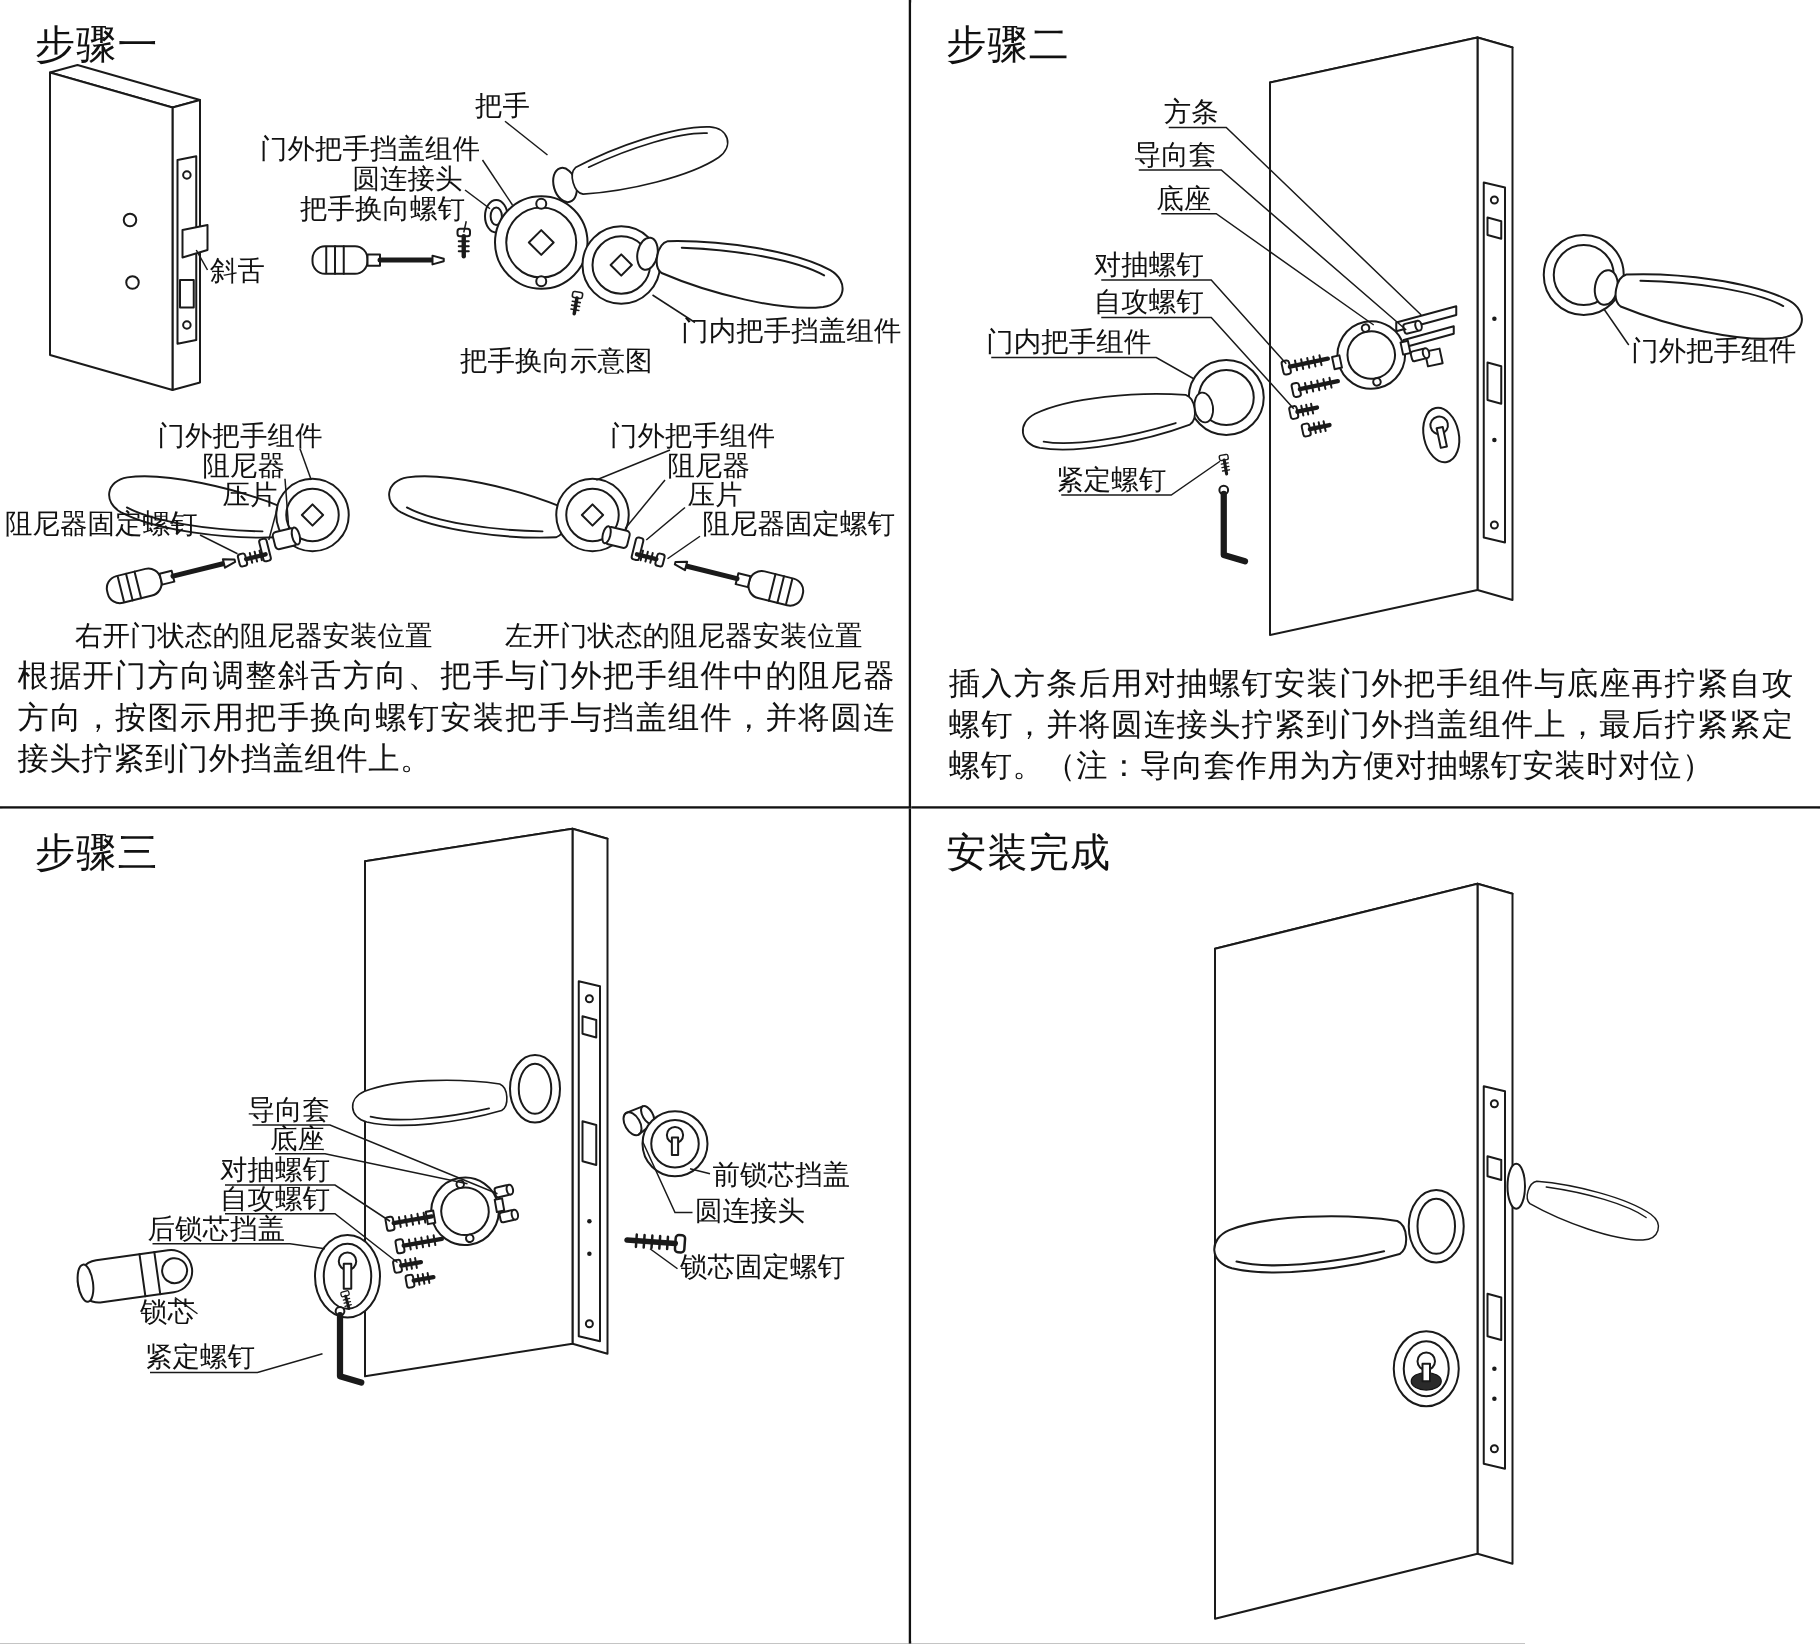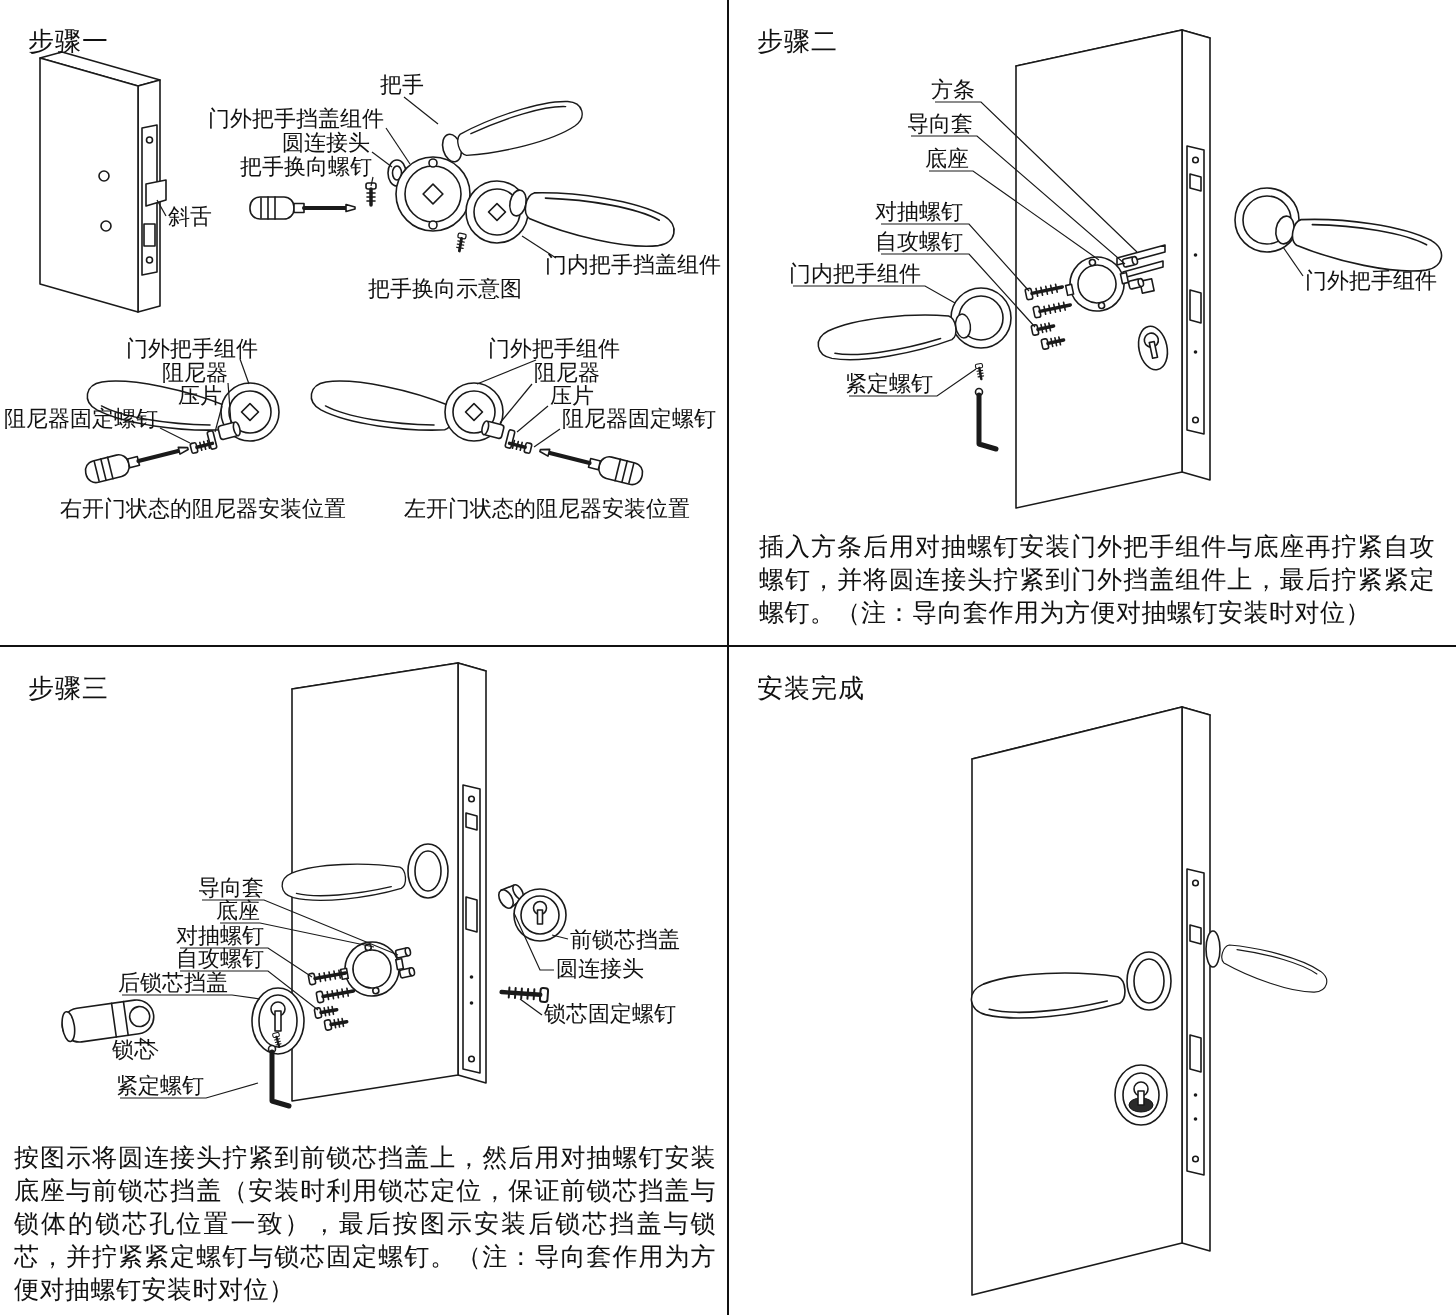--- a/index.html
+++ b/index.html
@@ -4,21 +4,21 @@
 <style>
   html,body{margin:0;padding:0;background:#fff;}
   .sheet{position:relative;width:1456px;height:1315px;background:#fff;
          font-family:"DejaVu Sans","Liberation Sans",sans-serif;color:#111;
          outline:2px solid #111;outline-offset:-2px;}
   .panel{position:absolute;overflow:hidden;background:#fff;}
   #p1{left:0;top:0;width:727px;height:645px;border-right:2px solid #111;border-bottom:2px solid #111;}
   #p2{left:729px;top:0;width:727px;height:645px;border-bottom:2px solid #111;}
   #p3{left:0;top:647px;width:727px;height:668px;border-right:2px solid #111;}
   #p4{left:729px;top:647px;width:727px;height:668px;padding-left:32px;}
-  .panel-title{position:absolute;left:28px;top:24px;font-size:26px;letter-spacing:1px;}
+  .panel-title{position:absolute;left:28px;top:14px;font-size:32px;letter-spacing:1px;}
   .panel-desc{position:absolute;font-size:25px;line-height:33px;letter-spacing:.5px;text-align:justify;}
   #p1 .panel-desc{left:14px;top:524px;width:702px;}
   #p2 .panel-desc{left:30px;top:530px;width:676px;}
   #p3 .panel-desc{left:14px;top:494px;width:702px;}
   svg.art{position:absolute;left:0;top:0;width:100%;height:100%;}
   svg text{font-family:"DejaVu Sans","Liberation Sans",sans-serif;font-size:22px;fill:#111;}
   .fw{fill:#fff;stroke:#1a1a1a;stroke-width:1.6;stroke-linejoin:round;stroke-linecap:round;}
   .ln{fill:none;stroke:#1a1a1a;stroke-width:1.6;stroke-linejoin:round;stroke-linecap:round;}
   .ldr{fill:none;stroke:#1a1a1a;stroke-width:1.2;}
   .dot{fill:#1a1a1a;stroke:none;}
@@ -183,20 +183,21 @@
       <text x="178" y="403">压片</text>
       <text x="4" y="426">阻尼器固定螺钉</text>
       <text x="60" y="516">右开门状态的阻尼器安装位置</text>
       <text x="488" y="356">门外把手组件</text>
       <text x="534" y="380">阻尼器</text>
       <text x="550" y="403">压片</text>
       <text x="562" y="426">阻尼器固定螺钉</text>
       <text x="404" y="516">左开门状态的阻尼器安装位置</text>
     </svg>
     <div class="panel-title">步骤一</div>
+    <div class="panel-desc">根据开门方向调整斜舌方向、把手与门外把手组件中的阻尼器方向，按图示用把手换向螺钉安装把手与挡盖组件，并将圆连接头拧紧到门外挡盖组件上。</div>
   </div>
 
   <div class="panel" id="p2">
     <svg class="art" viewBox="0 0 727 645">
       <g>
         <path class="fw" d="M287,66 L315,74 L481,38 L453,30 Z"></path>
         <path class="fw" d="M453,30 L481,38 L481,480 L453,472 Z"></path>
         <path class="fw" d="M287,66 L453,30 L453,472 L287,508 Z"></path>
         <path class="fw" d="M458,146 L475,150 L475,434 L458,430 Z"></path>
         <circle class="fw" cx="466.5" cy="160" r="2.8"></circle>
@@ -353,21 +354,20 @@
       <text x="176" y="296">对抽螺钉</text>
       <text x="176" y="319">自攻螺钉</text>
       <text x="118" y="343">后锁芯挡盖</text>
       <text x="112" y="410">锁芯</text>
       <text x="116" y="446">紧定螺钉</text>
       <text x="570" y="300">前锁芯挡盖</text>
       <text x="556" y="329">圆连接头</text>
       <text x="544" y="374">锁芯固定螺钉</text>
     </svg>
     <div class="panel-title">步骤三</div>
-    <div class="panel-desc">按图示将圆连接头拧紧到前锁芯挡盖上，然后用对抽螺钉安装底座与前锁芯挡盖（安装时利用锁芯定位，保证前锁芯挡盖与锁体的锁芯孔位置一致），最后按图示安装后锁芯挡盖与锁芯，并拧紧紧定螺钉与锁芯固定螺钉。（注：导向套作用为方便对抽螺钉安装时对位）</div>
   </div>
 
   <div class="panel" id="p4">
     <svg class="art" viewBox="0 0 727 668">
       <g>
         <path class="fw" d="M227,112 L255,120 L465,68 L437,60 Z"></path>
         <path class="fw" d="M437,60 L465,68 L465,604 L437,596 Z"></path>
         <path class="fw" d="M227,112 L437,60 L437,596 L227,648 Z"></path>
         <path class="fw" d="M442,222 L459,226 L459,528 L442,524 Z"></path>
         <circle class="fw" cx="450.5" cy="236" r="2.8"></circle>

